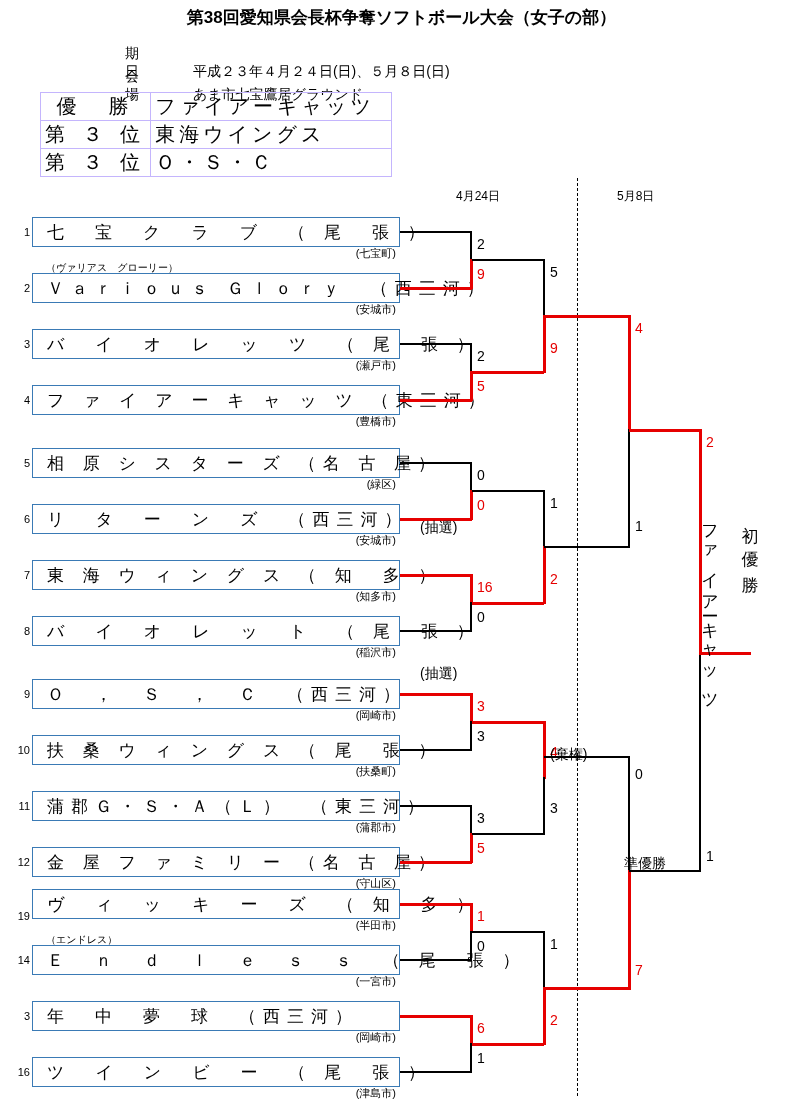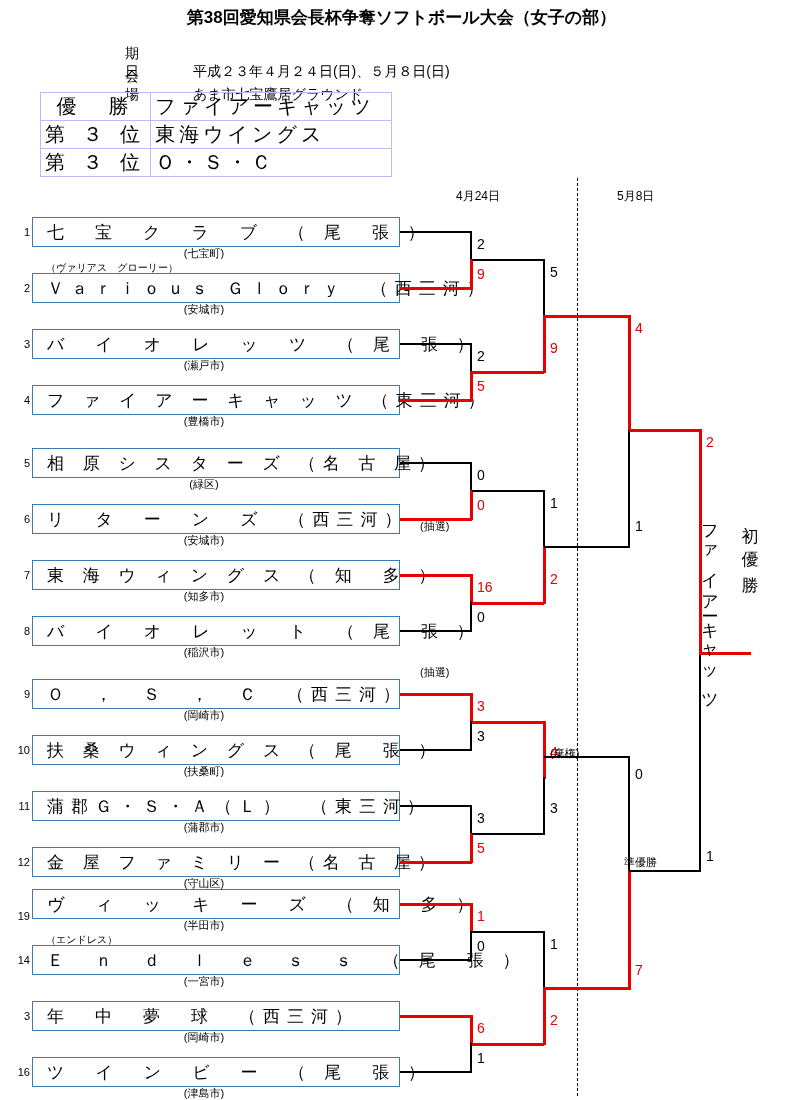--- a/index.html
+++ b/index.html
@@ -50,33 +50,33 @@
     font-size:17px;
     display:flex;align-items:center;
   }
   .team .nm{
     flex:1;letter-spacing:7px;padding-left:14px;white-space:nowrap;
   }
   .seq{
     font-size:11px;left:16px;width:14px;text-align:right;
   }
   .city{
-    font-size:11px;width:368px;left:24px;text-align:center;
+    font-size:11px;width:368px;left:36px;text-align:right;
     padding-right:8px;box-sizing:border-box;
   }
   .alias{font-size:10px;left:46px;}
 
   
   .ln{background:#000;}
   .rl{background:#e60000;}
   .h{height:2px;}
   .v{width:2px;}
   .score{font-size:14px;color:#000;}
   .rscore{font-size:14px;color:#e60000;}
-  .note{font-size:11px;}
+  .note{font-size:14px;}
   .vtext{
     font-size:17px;writing-mode:vertical-rl;letter-spacing:4px;
     line-height:1.15;
   }
 </style>
 </head>
 <body>
 
 <div class="abs" id="title">第38回愛知県会長杯争奪ソフトボール大会（女子の部）</div>
 

